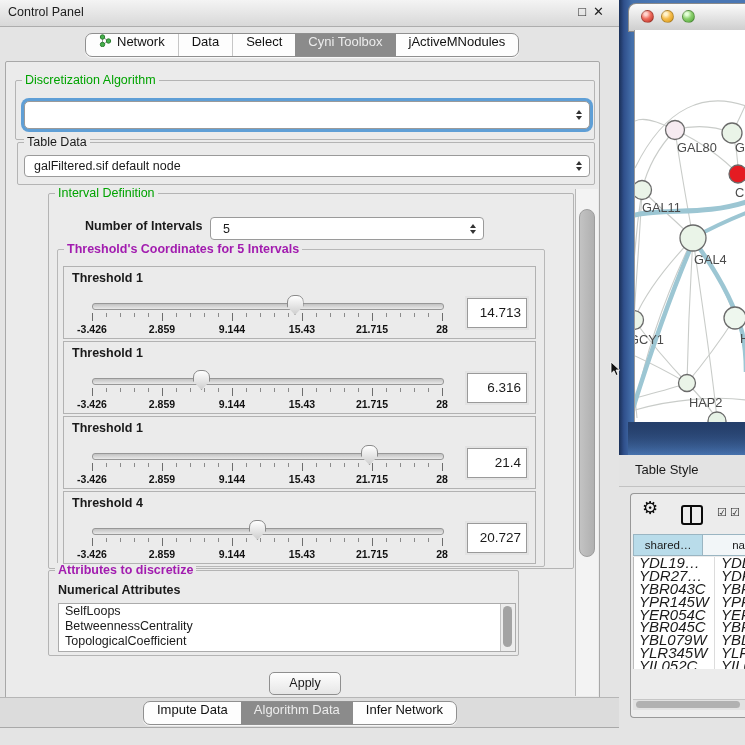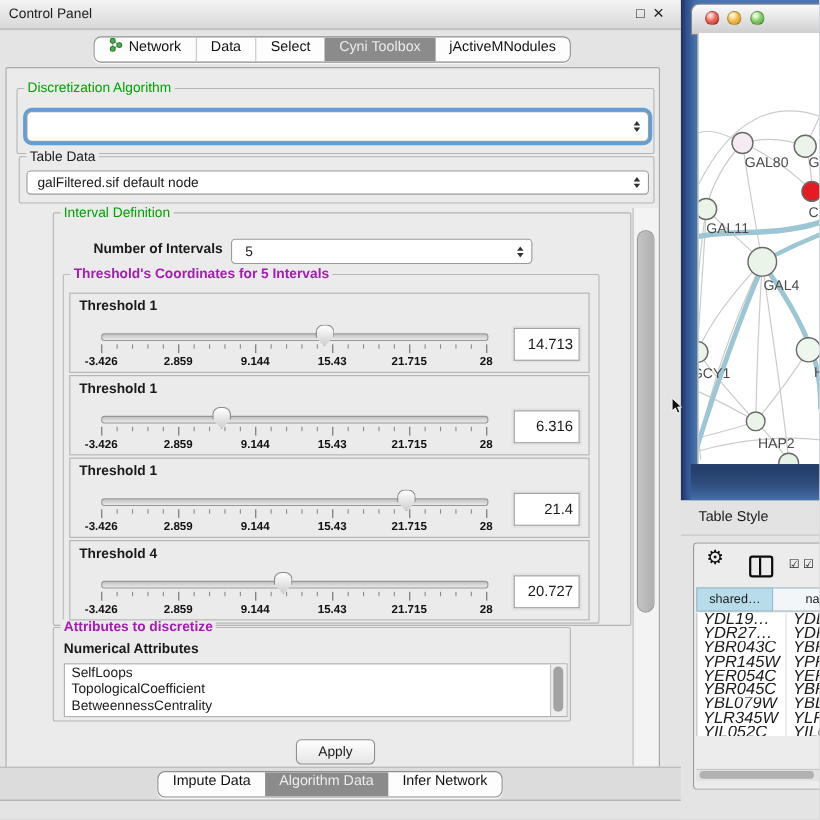--- a/index.html
+++ b/index.html
@@ -210,22 +210,22 @@
         <span class="group-title gt-blue">Threshold's Coordinates for 5 Intervals</span>
       </div>
     </div>
 
     <div class="group" style="left:42px;top:508px;width:469px;height:84px;">
       <span class="group-title gt-blue">Attributes to discretize</span>
       <span class="abs" style="left:9px;top:12px;font-size:12.5px;font-weight:700;">Numerical Attributes</span>
       <div id="attr-list">
         <div id="attr-items">
             <div class="li">SelfLoops</div>
+            <div class="li">BetweennessCentrality</div>
             <div class="li">TopologicalCoefficient</div>
-            <div class="li">BetweennessCentrality</div>
           </div>
         <div id="attr-scroll">
           <div class="thumb"></div>
         </div>
       </div>
     </div>
 
     <div class="abs" id="apply-btn">Apply</div>
   <div class="th-box" style="top: 204px;">
     <span class="th-label">Threshold 1</span>

